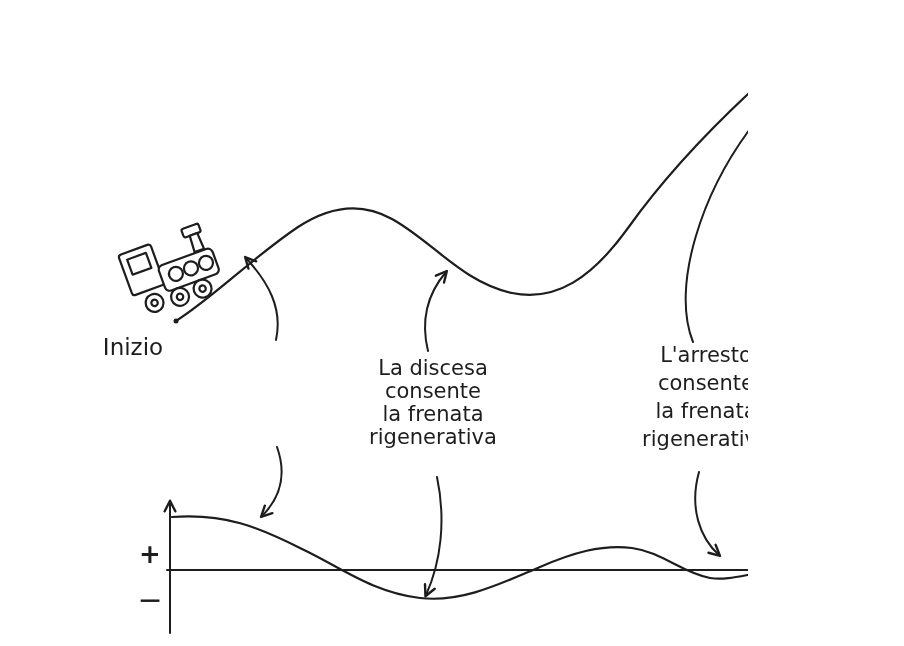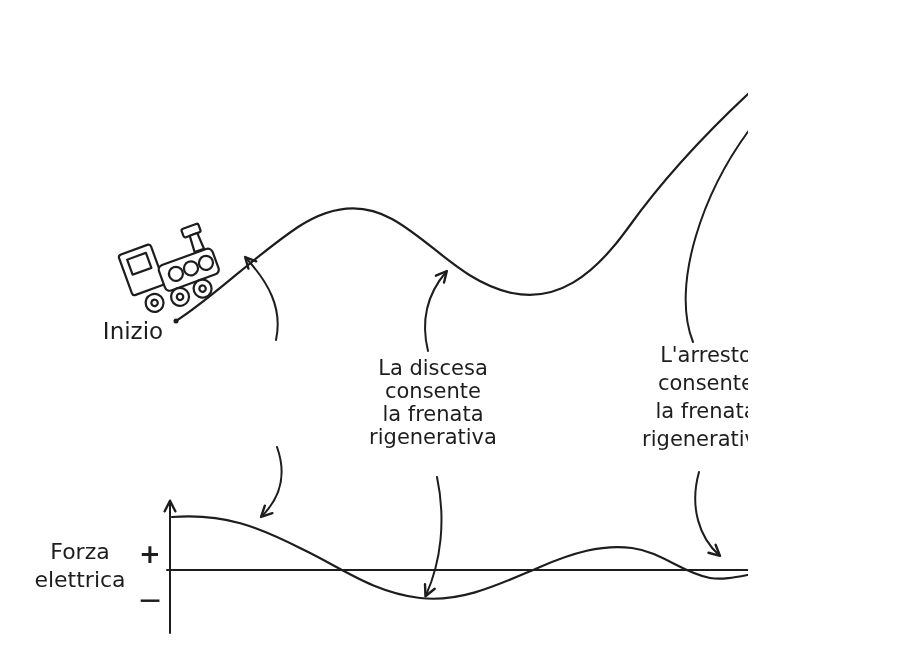--- a/index.html
+++ b/index.html
@@ -23,21 +23,21 @@
   .label {
     position: absolute;
     color: #1d1d1d;
     white-space: pre-line;
     text-align: center;
     transform: translateX(-50%);
     line-height: 1.32;
     user-select: none;
   }
   .fine   { left: 836px; top: 43px;  font-size: 23px; }
-  .inizio { left: 133px; top: 316px; font-size: 23px; }
+  .inizio { left: 133px; top: 332px; font-size: 23px; }
   .salita { left: 273px; top: 351px; font-size: 21px; line-height: 29px; }
   .discesa{ left: 433px; top: 357px; font-size: 21px; line-height: 23px; }
   .arresto{ left: 706px; top: 341px; font-size: 21px; line-height: 28px; }
   .forza  { left: 80px;  top: 538px; font-size: 22px; line-height: 28px; }
   .plus   { left: 150px; top: 537px; font-size: 26px; font-weight: bold; }
   .minus  { left: 150px; top: 580px; font-size: 30px; }
 </style>
 </head>
 <body>
 
@@ -102,17 +102,15 @@
   <div class="label fine">Fine</div>
   <div class="label inizio">Inizio</div>
   <div class="label discesa">La discesa
 consente
 la frenata
 rigenerativa</div>
   <div class="label arresto">L'arresto
 consente
 la frenata
 rigenerativa</div>
-  <div class="label forza">Forza
-elettrica</div>
   <div class="label plus">+</div>
   <div class="label minus">−</div>
 </div>
 
 </body></html>

